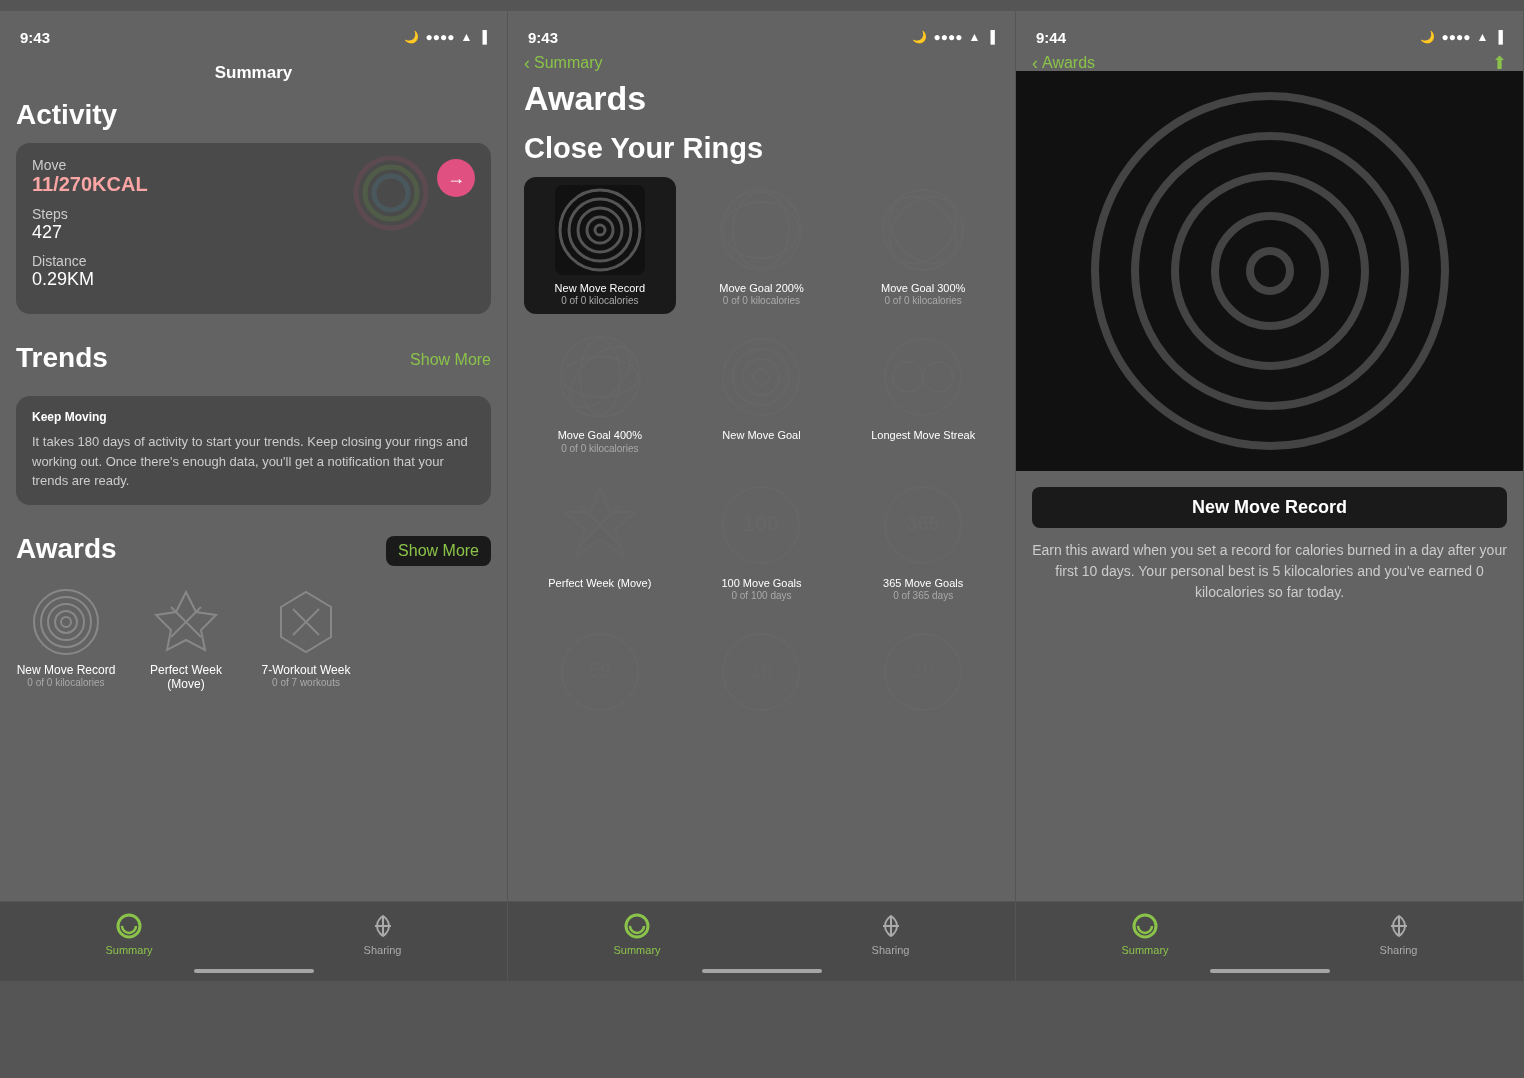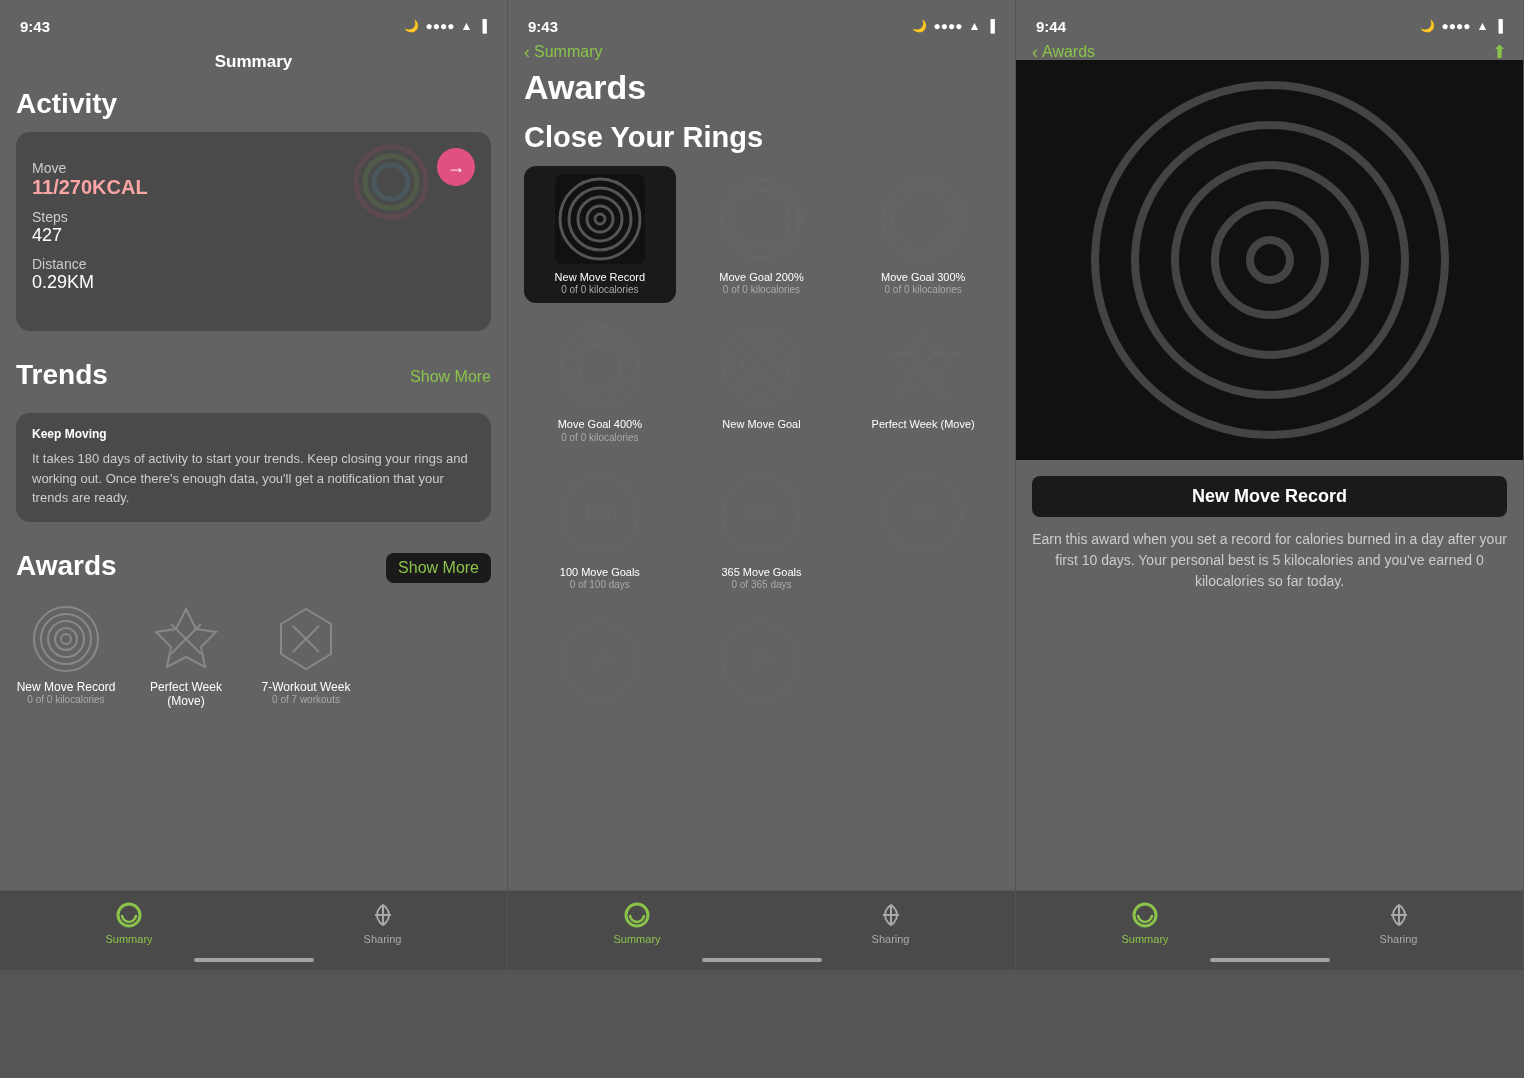--- a/index.html
+++ b/index.html
@@ -13,20 +13,21 @@
     }
 
     
     .phone-panel {
       width: 508px;
       height: 970px;
       background: #636363;
       position: relative;
       overflow: hidden;
       border-right: 1px solid #555;
+      margin-top: 11px;
     }
 
     
     .status-bar {
       display: flex;
       justify-content: space-between;
       align-items: center;
       padding: 12px 20px 4px;
       height: 44px;
     }
@@ -81,21 +82,21 @@
     }
     .section-title-large {
       color: #fff;
       font-size: 28px;
       font-weight: 700;
       margin: 8px 0 12px;
     }
     .activity-card {
       background: #4a4a4a;
       border-radius: 14px;
-      padding: 28px 16px;
+      padding: 14px 16px;
       margin-bottom: 20px;
       position: relative;
     }
     .activity-row {
       margin-bottom: 10px;
     }
     .activity-label {
       color: #ccc;
       font-size: 14px;
     }
@@ -527,20 +528,29 @@
         <svg class="award-grid-icon" viewBox="0 0 90 90">
           <circle cx="45" cy="45" r="38" fill="none" stroke="#666" stroke-width="2"></circle>
           <circle cx="45" cy="45" r="28" fill="none" stroke="#666" stroke-width="2"></circle>
           <circle cx="45" cy="45" r="18" fill="none" stroke="#666" stroke-width="2"></circle>
           <circle cx="45" cy="45" r="8" fill="none" stroke="#666" stroke-width="2"></circle>
         </svg>
         <div class="award-grid-name">New Move Goal</div>
         <div class="award-grid-sub"></div>
       </div>
 
+      <div class="award-grid-item">
+        <svg class="award-grid-icon" viewBox="0 0 90 90">
+          <circle cx="45" cy="45" r="38" fill="none" stroke="#666" stroke-width="2"></circle>
+          <circle cx="30" cy="45" r="15" fill="none" stroke="#666" stroke-width="2"></circle>
+          <circle cx="60" cy="45" r="15" fill="none" stroke="#666" stroke-width="2"></circle>
+        </svg>
+        <div class="award-grid-name">Longest Move Streak</div>
+        <div class="award-grid-sub"></div>
+      </div>
 
       <div class="award-grid-item">
         <svg class="award-grid-icon" viewBox="0 0 90 90">
           <polygon points="45,8 55,32 80,32 60,50 68,75 45,60 22,75 30,50 10,32 35,32" fill="none" stroke="#666" stroke-width="2"></polygon>
           <line x1="25" y1="25" x2="65" y2="65" stroke="#666" stroke-width="2"></line>
           <line x1="65" y1="25" x2="25" y2="65" stroke="#666" stroke-width="2"></line>
         </svg>
         <div class="award-grid-name">Perfect Week (Move)</div>
         <div class="award-grid-sub"></div>
       </div>

